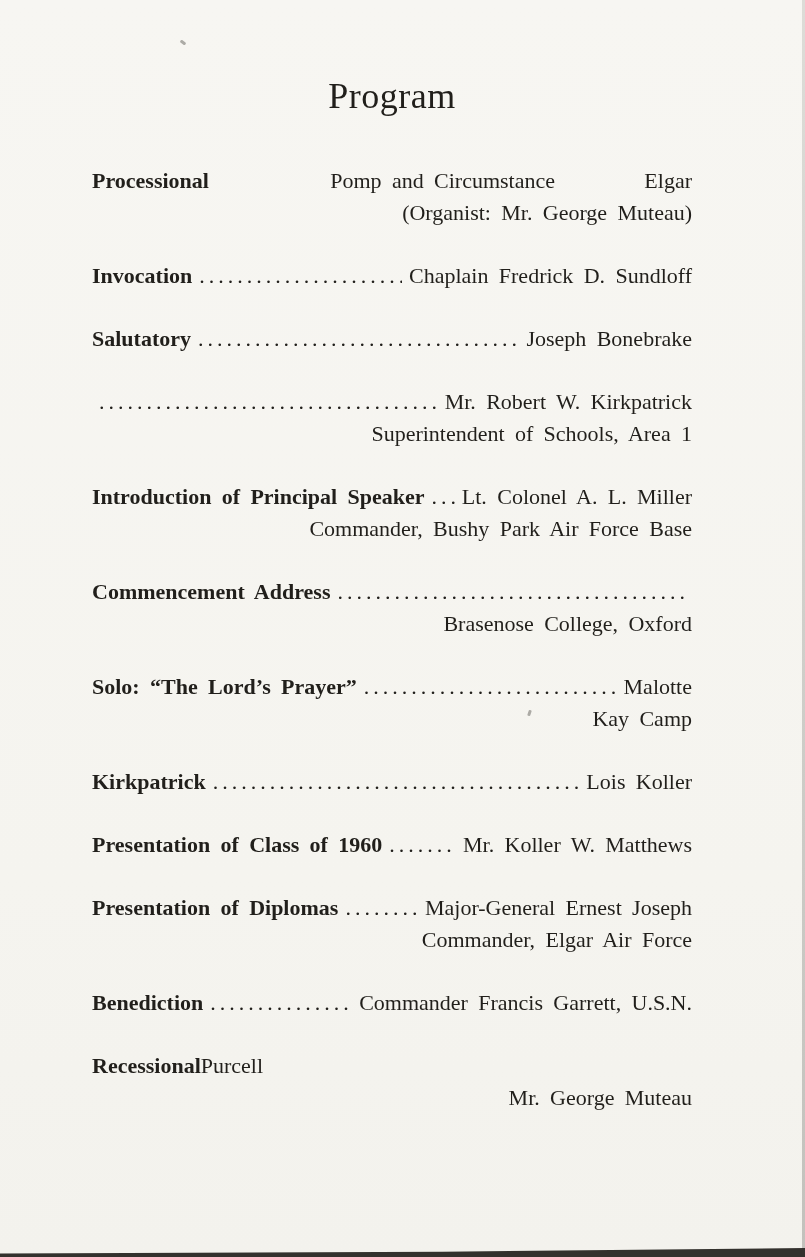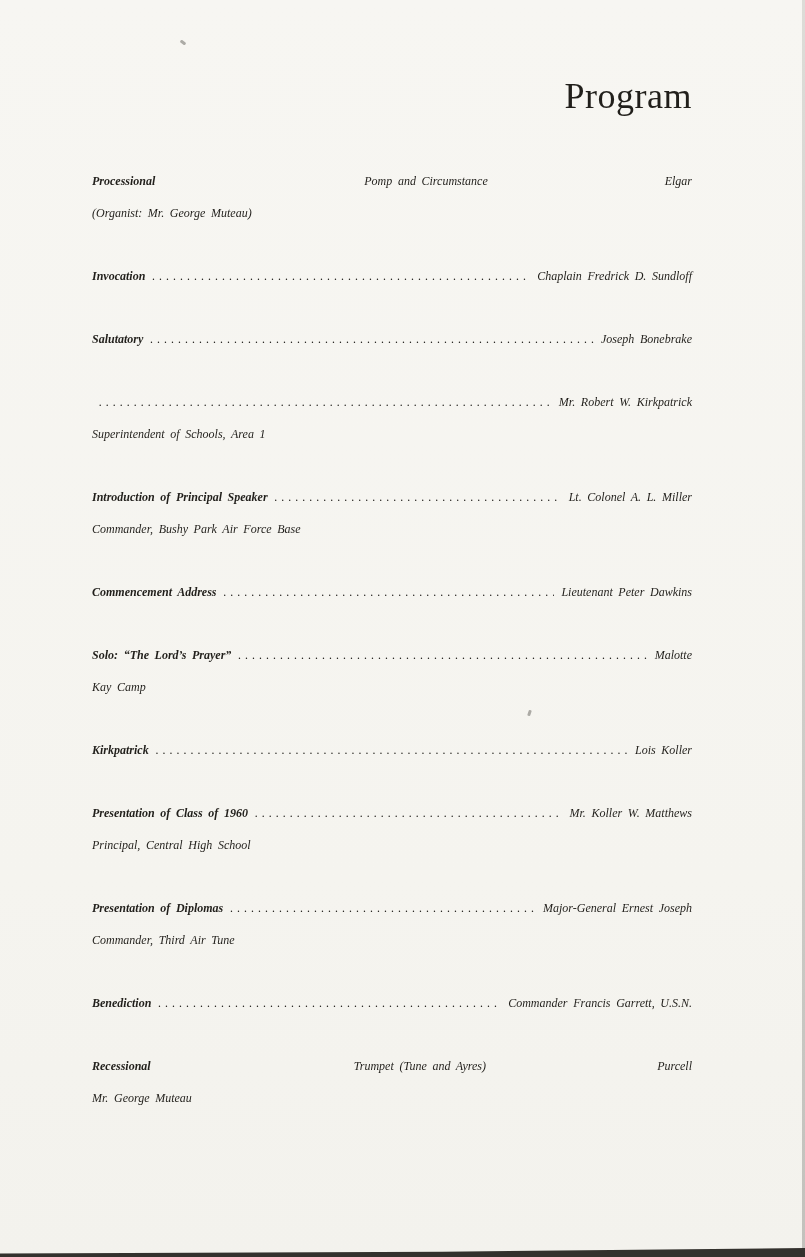--- a/index.html
+++ b/index.html
@@ -8,43 +8,42 @@
     position: relative;
     overflow: hidden;
     background: linear-gradient(180deg, #f7f6f2 0%, #f5f4ef 70%, #f3f2ed 100%);
     color: #211f1b;
     font-family: "Liberation Serif", serif;
   }
   .page { padding: 76px 113px 0 92px; }
   .title {
     font-size: 36px; line-height: 40px;
     font-weight: normal;
-    text-align: right;
+    text-align: center;
     letter-spacing: 0.5px;
     margin: 0 0 49px 0;
   }
   .entry {
     margin-bottom: 31px;
-    font-size: 12px;
+    font-size: 22px;
     line-height: 32px;
     word-spacing: 0.22em;
-    font-style: italic;
   }
   .row { display: flex; align-items: baseline; }
   .label { font-weight: bold; white-space: nowrap; }
   .dots {
     flex: 1 1 auto; min-width: 10px;
     overflow: hidden; white-space: nowrap;
     letter-spacing: 4px;
     margin: 0 7px;
   }
   .name { white-space: nowrap; }
   .mid { flex: 1 1 auto; text-align: center; margin-left: 32px; }
   .rightcol { white-space: nowrap; }
-  .sub { text-align: left; }
+  .sub { text-align: right; }
   
   .scan-bottom {
     position: absolute; left: 0; right: 0; bottom: 0; height: 11px;
     background: #33312d;
     clip-path: polygon(0 68%, 55% 52%, 100% 18%, 100% 100%, 0 100%);
   }
   .scan-right {
     position: absolute; top: 0; right: 0; bottom: 0; width: 3px;
     background: linear-gradient(to bottom, #cfcec9, #a8a7a2);
     opacity: 0.65;
@@ -102,22 +101,22 @@
       <span class="dots">..........................................................................................................</span>
       <span class="name">Lt. Colonel A. L. Miller</span>
     </div>
     <div class="sub">Commander, Bushy Park Air Force Base</div>
   </div>
 
   <div class="entry">
     <div class="row">
       <span class="label">Commencement Address</span>
       <span class="dots">..........................................................................................................</span>
-      <span class="name">Lieutenant Peter Dawkins</span>
     </div>
+    <div class="sub">Brasenose College, Oxford</div>
   </div>
 
   <div class="entry">
     <div class="row">
       <span class="label">Solo: “The Lord’s Prayer”</span>
       <span class="dots">..........................................................................................................</span>
       <span class="name">Malotte</span>
     </div>
     <div class="sub">Kay Camp</div>
   </div>
@@ -129,44 +128,42 @@
       <span class="name">Lois Koller</span>
     </div>
   </div>
 
   <div class="entry">
     <div class="row">
       <span class="label">Presentation of Class of 1960</span>
       <span class="dots">..........................................................................................................</span>
       <span class="name">Mr. Koller W. Matthews</span>
     </div>
-    <div class="sub">Principal, Central High School</div>
   </div>
 
   <div class="entry">
     <div class="row">
       <span class="label">Presentation of Diplomas</span>
       <span class="dots">..........................................................................................................</span>
       <span class="name">Major-General Ernest Joseph</span>
     </div>
-    <div class="sub">Commander, Third Air Tune</div>
+    <div class="sub">Commander, Elgar Air Force</div>
   </div>
 
   <div class="entry">
     <div class="row">
       <span class="label">Benediction</span>
       <span class="dots">..........................................................................................................</span>
       <span class="name">Commander Francis Garrett, U.S.N.</span>
     </div>
   </div>
 
   <div class="entry">
     <div class="row">
       <span class="label">Recessional</span>
-      <span class="mid">Trumpet (Tune and Ayres)</span>
       <span class="rightcol">Purcell</span>
     </div>
     <div class="sub">Mr. George Muteau</div>
   </div>
 
 </div>
 
 <div class="speck speck-1"></div>
 <div class="speck speck-2"></div>
 <div class="scan-right"></div>

